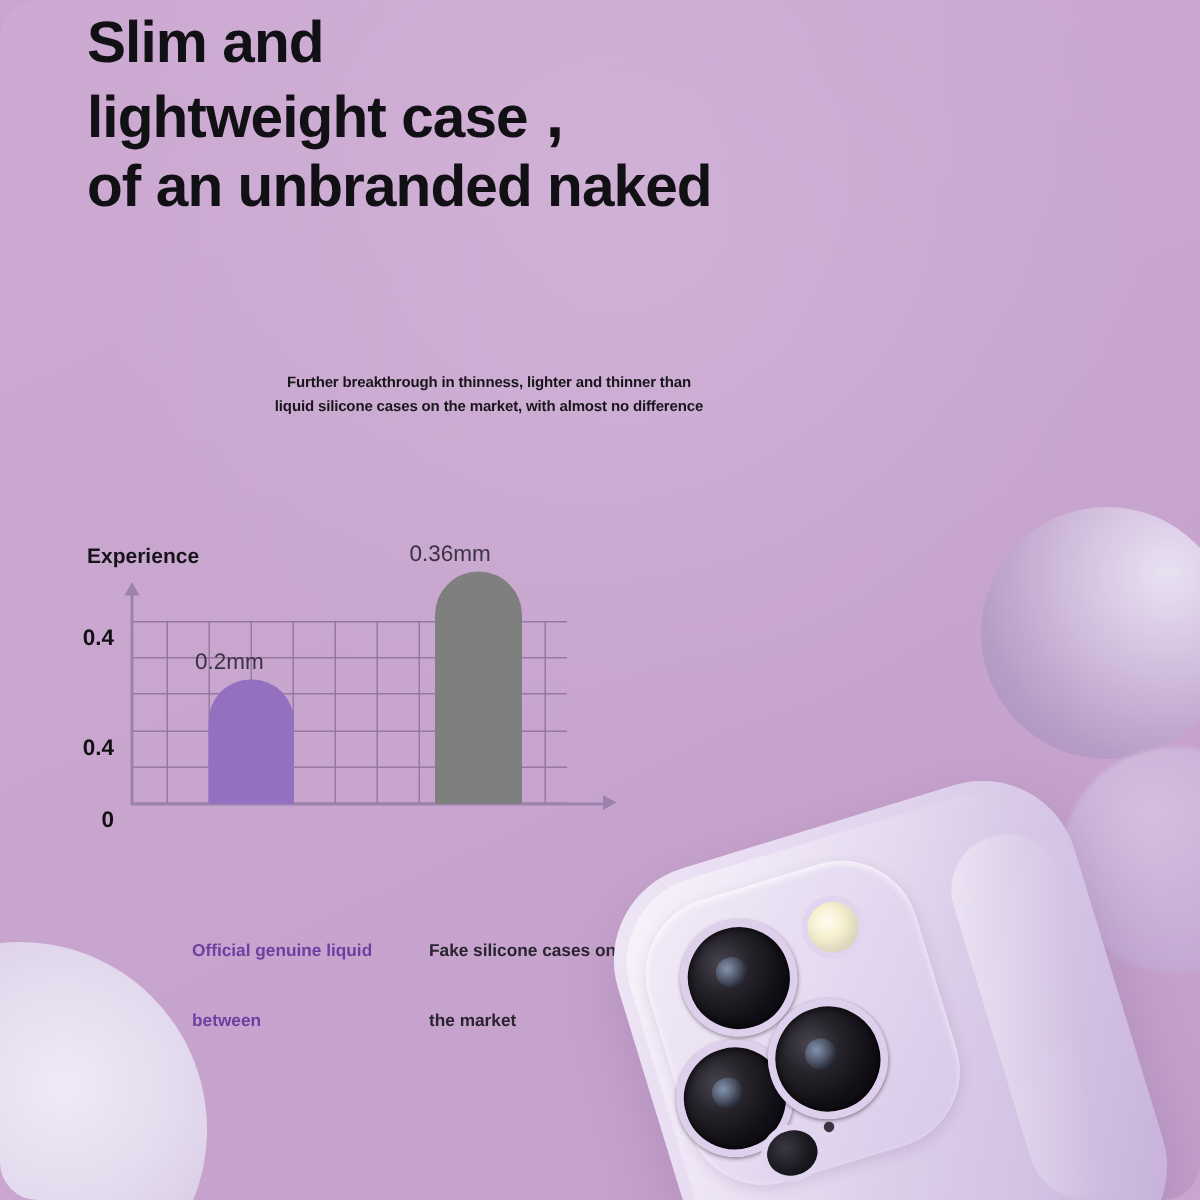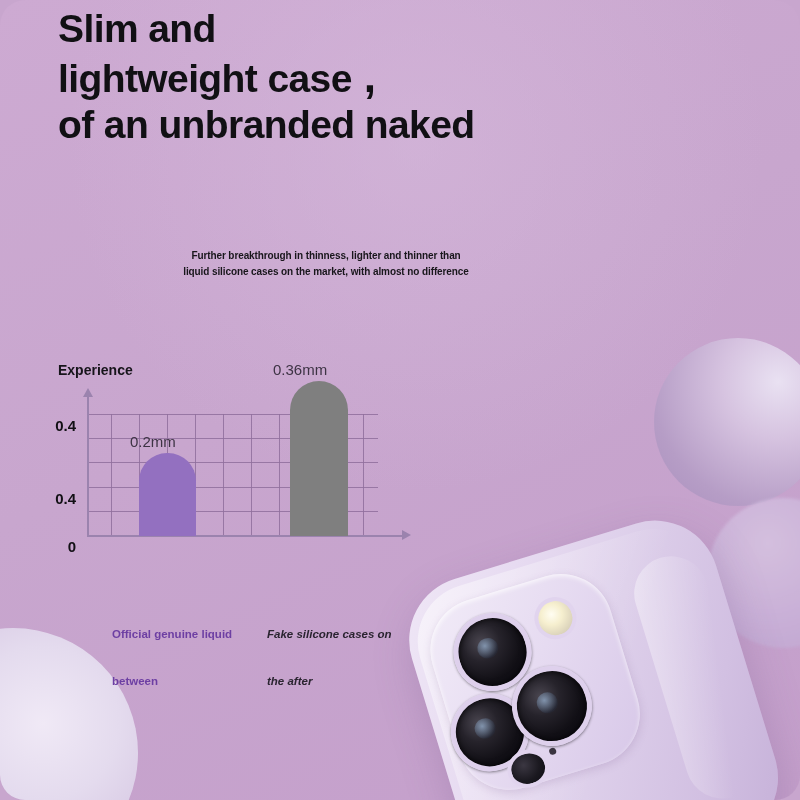--- a/index.html
+++ b/index.html
@@ -92,22 +92,22 @@
   .bar-value{
     position:absolute;font-size:15px;font-weight:400;color:#3d3344;white-space:nowrap;
   }
   #value-official{left:42px;bottom:86px;}
   #value-fake{left:185px;bottom:158px;}
 
   .cat-label{
     position:absolute;top:182px;font-size:11.5px;font-weight:700;
     line-height:1.35;white-space:pre;
   }
-  #cat-official{left:24px;color:#6d3fa3;}
-  #cat-fake{left:179px;color:#2a2430;font-style:italic;}
+  #cat-official{left:40px;color:#6d3fa3;}
+  #cat-fake{left:198px;color:#2a2430;}
 
   
   #phone-case{
     position:absolute;left:414px;top:556px;width:430px;height:300px;
     transform:rotate(-17deg);transform-origin:30% 30%;
   }
   #case-body{
     position:absolute;left:0;top:0;width:318px;height:330px;
     border-radius:64px;
     background:linear-gradient(118deg,#efe7f6 0%,#e7dbf1 26%,#ddcfea 52%,#d2c0e2 78%,#c5b0d8 100%);
@@ -211,21 +211,21 @@
 
       <div class="bar-value" id="value-official">0.2mm</div>
       <div class="bar-value" id="value-fake">0.36mm</div>
 
       <div class="cat-label" id="cat-official">
         <span style="display:block">Official genuine liquid</span>
         <span style="display:block">between</span>
       </div>
       <div class="cat-label" id="cat-fake">
         <span style="display:block">Fake silicone cases on</span>
-        <span style="display:block">the after</span>
+        <span style="display:block">the market</span>
       </div>
 
     </div>
   </div>
 
   <div id="phone-case">
     <div id="case-body">
       <div id="case-rim"></div>
       <div id="camera-plate">
         <div class="lens" id="lens-top">

